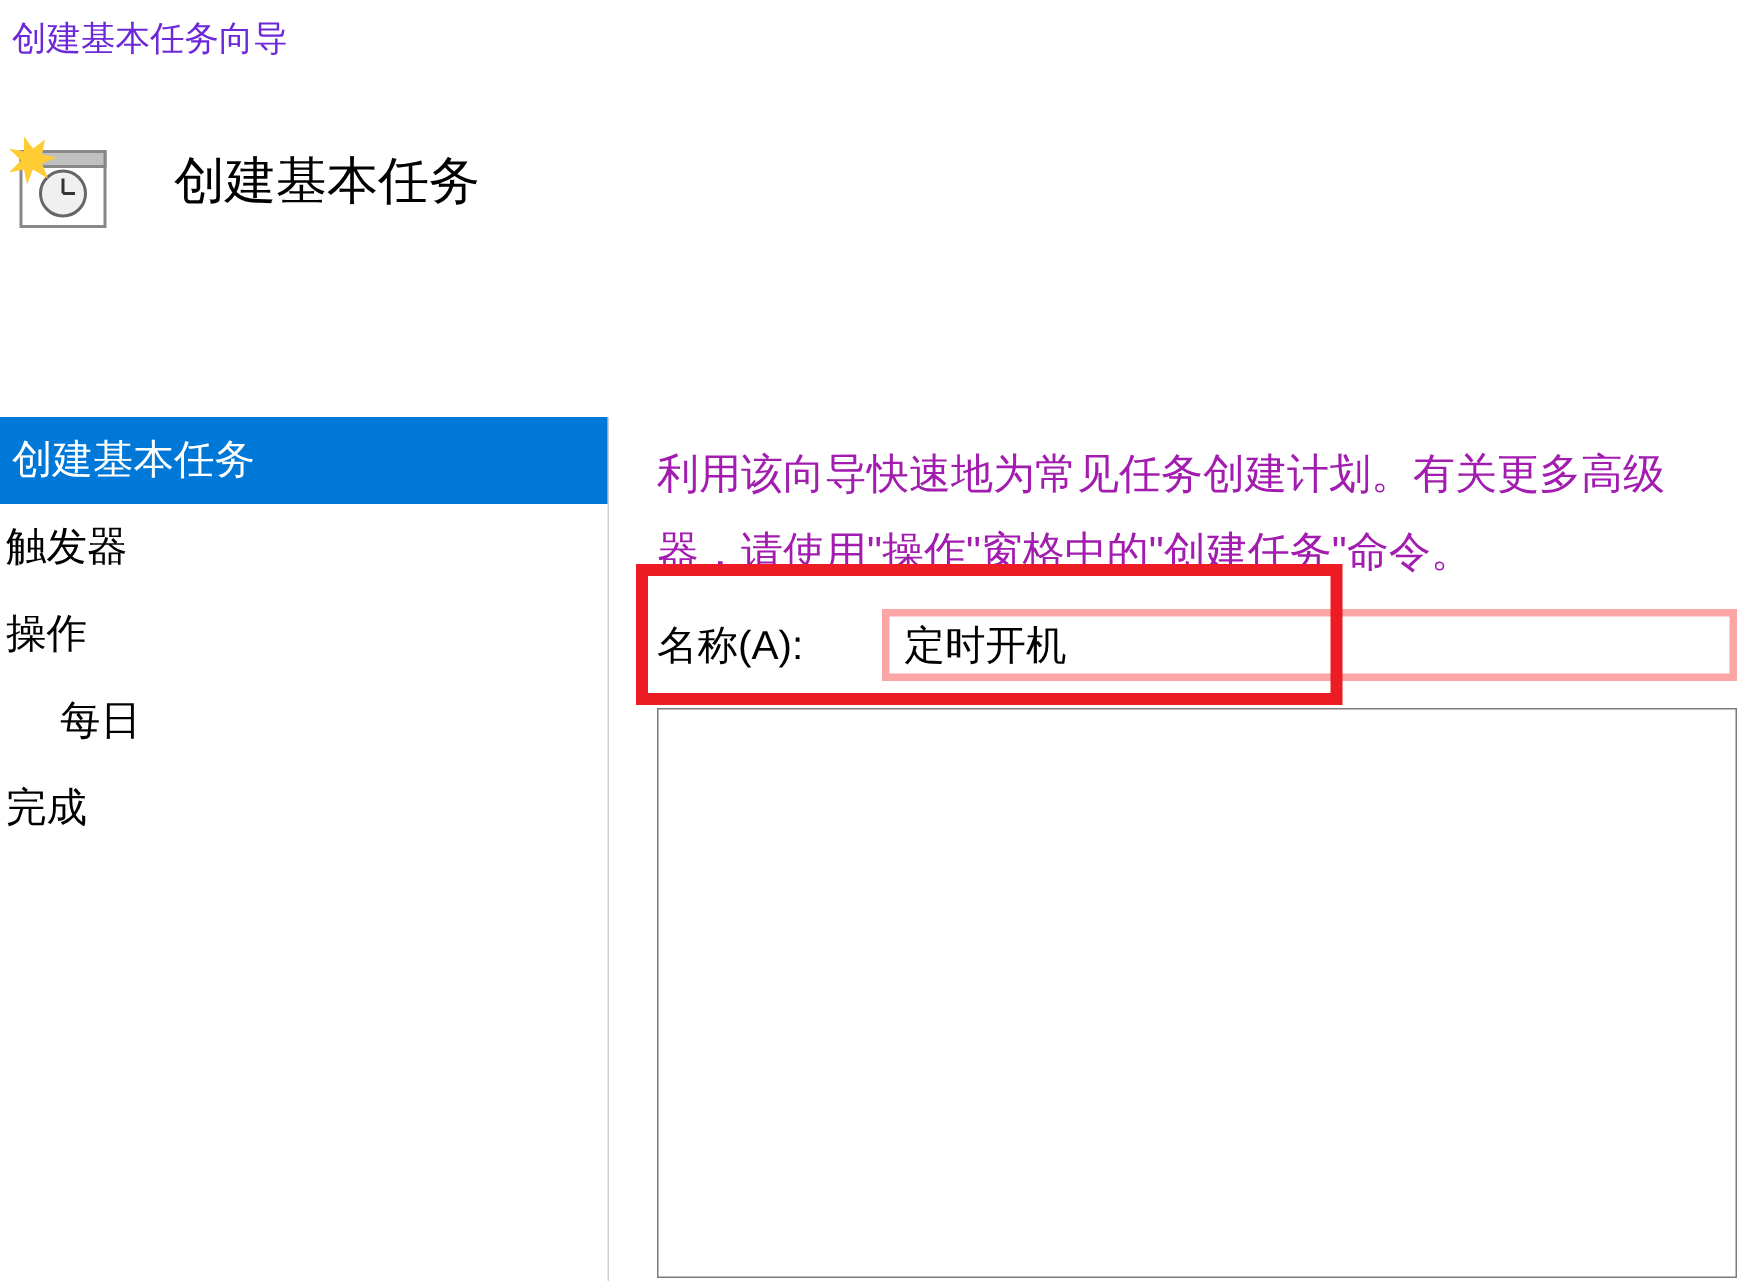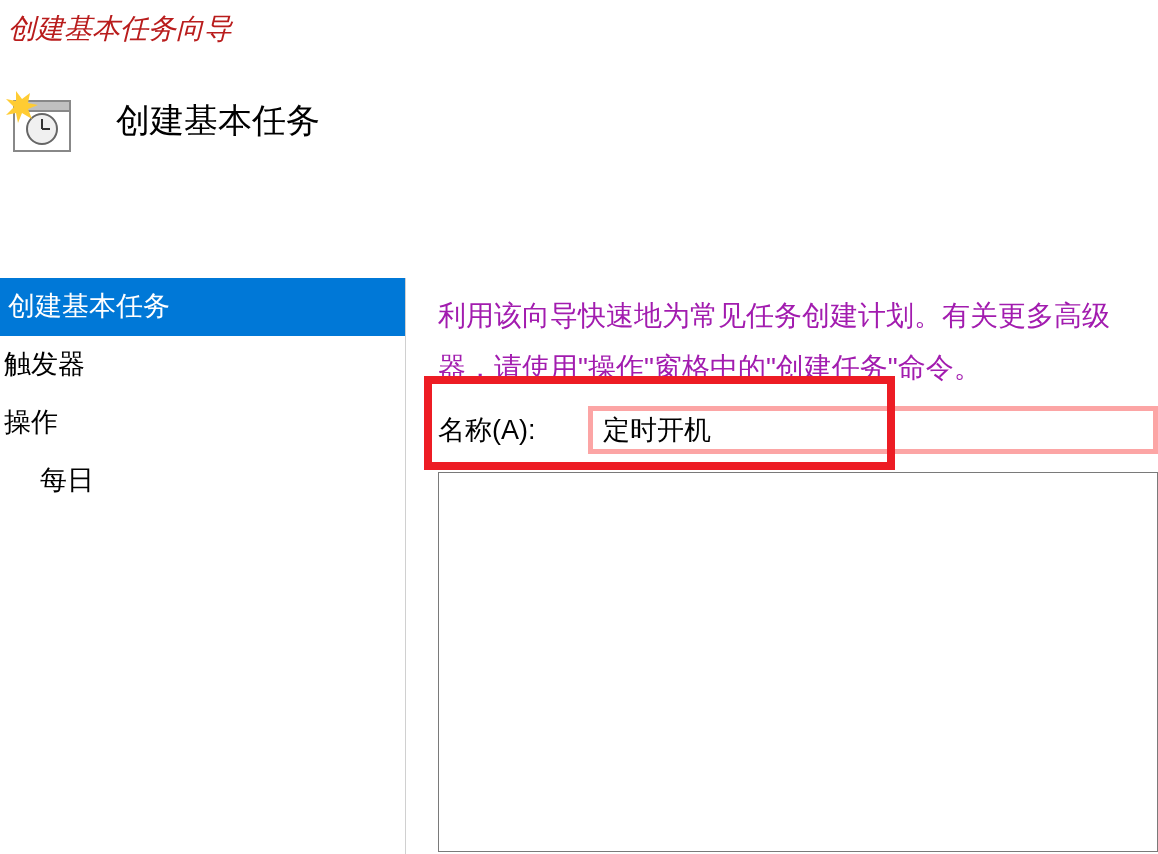--- a/index.html
+++ b/index.html
@@ -12,23 +12,22 @@
       background: #ffffff;
       width: 1158px;
       height: 854px;
       position: relative;
       overflow: hidden;
     }
     .window-title {
       position: absolute;
       top: 10px;
       left: 8px;
-      font-size: 28px;
-      color: #b91c1c;
-      font-style: italic;
+      font-size: 23px;
+      color: #6d28d9;
     }
     .header-section {
       position: absolute;
       top: 85px;
       left: 4px;
       display: flex;
       align-items: center;
       gap: 40px;
     }
     .wizard-icon {
@@ -150,20 +149,21 @@
   </div>
   <div class="header-title">创建基本任务</div>
 </div>
 
 <div class="content-area">
   <div class="sidebar">
     <div class="sidebar-item selected">创建基本任务</div>
     <div class="sidebar-item">触发器</div>
     <div class="sidebar-item">操作</div>
     <div class="sidebar-item indented">每日</div>
+    <div class="sidebar-item">完成</div>
   </div>
 
   <div class="main-panel">
     <div class="intro-text">
       <span>利用该向导快速地为常见任务创建计划。有关更多高级</span><br>
       <span>器，请使用"操作"窗格中的"创建任务"命令。</span>
     </div>
 
     <div class="form-row name-row-wrapper">
       <div class="form-label">名称(A):</div>

